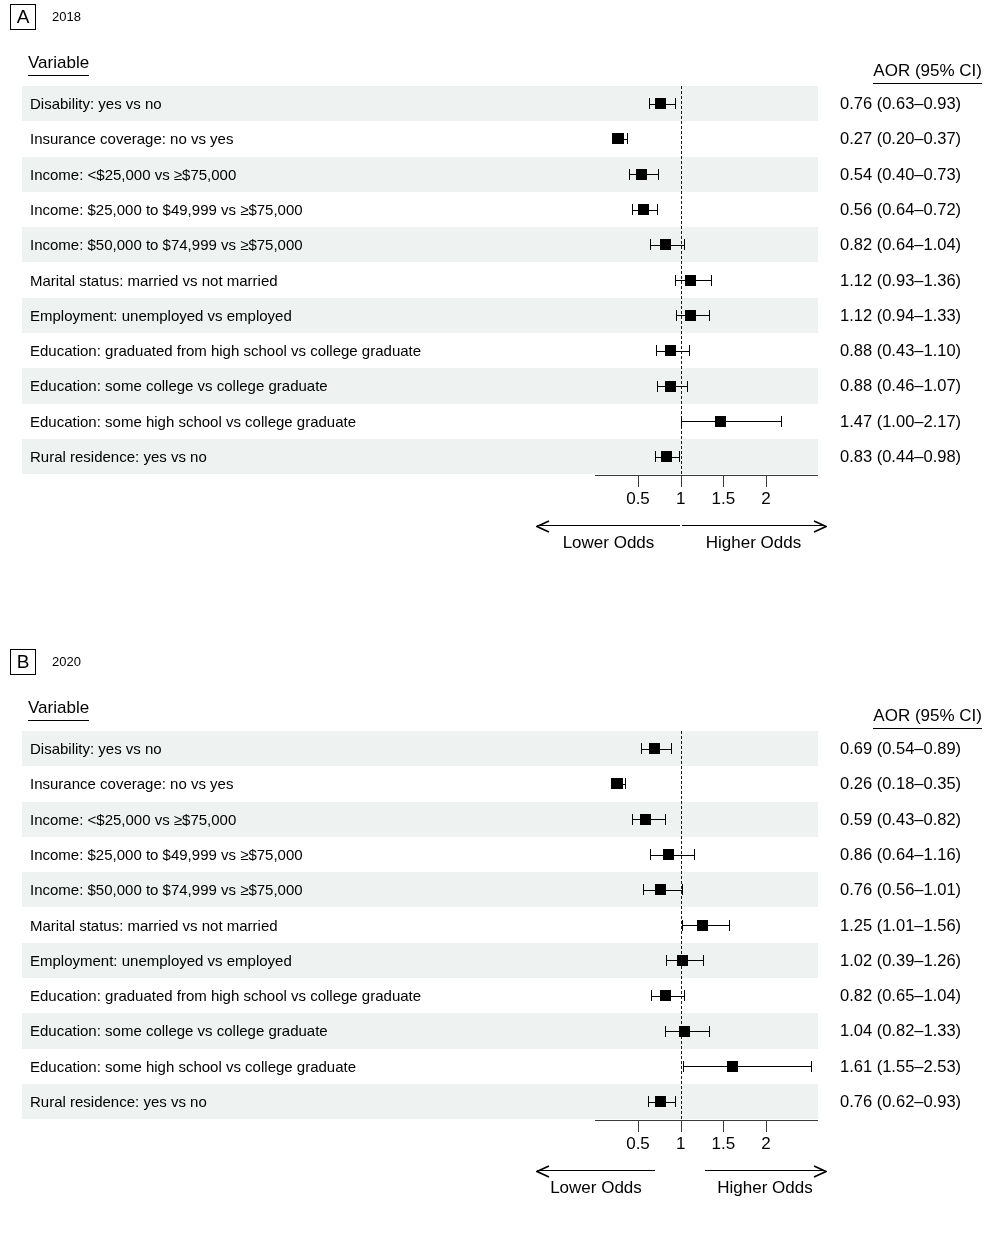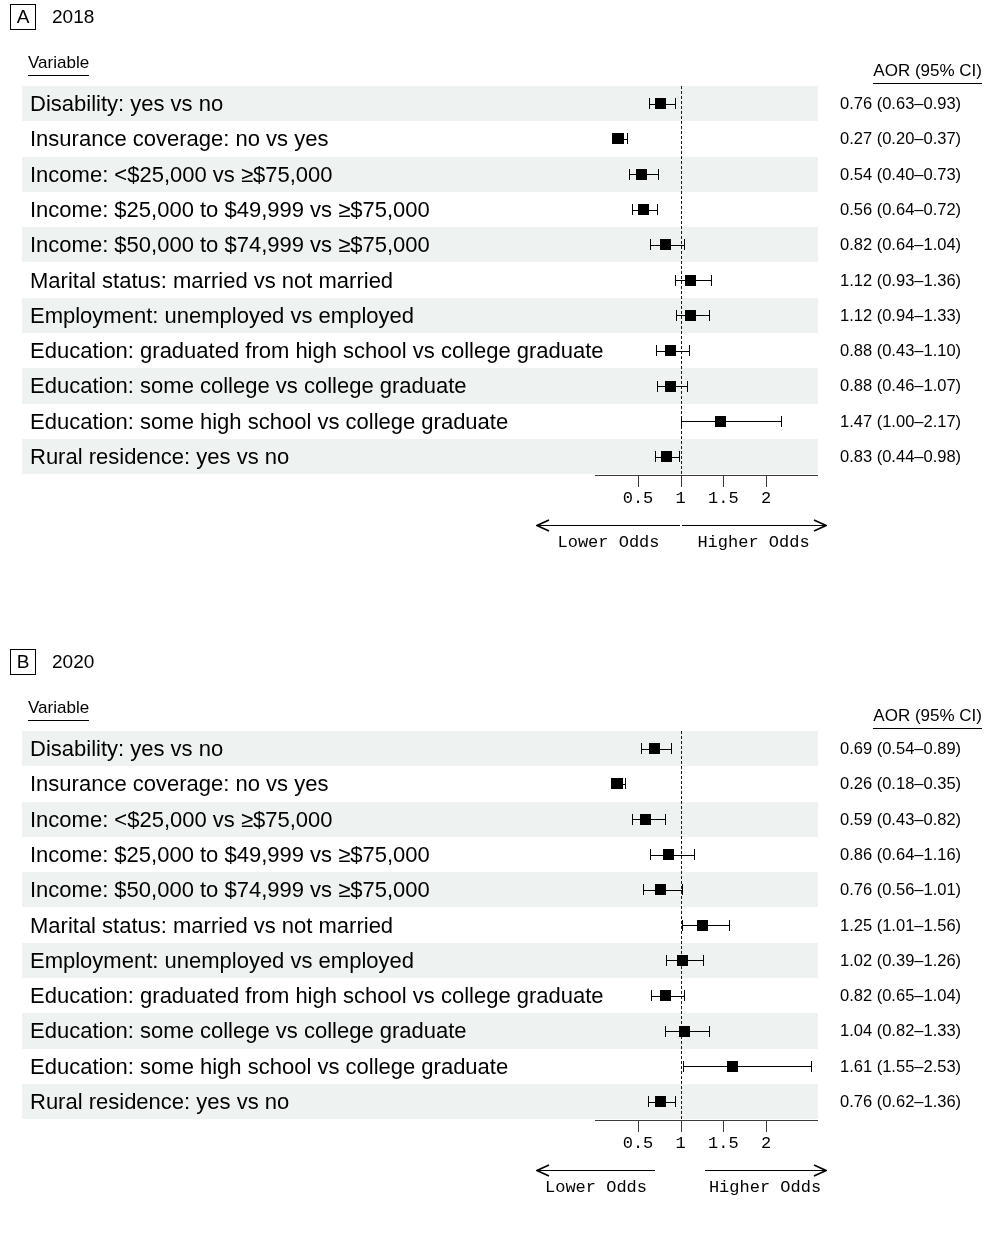--- a/index.html
+++ b/index.html
@@ -21,42 +21,42 @@
   .panel-letter{
     position:absolute;left:10px;top:4px;
     width:26px;height:26px;
     border:1.6px solid #000;
     box-sizing:border-box;
     font-size:19px;line-height:23px;text-align:center;
     font-family:"Liberation Sans", sans-serif;
   }
   .panel-year{
     position:absolute;left:52px;top:5px;
-    font-size:19px;line-height:24px;text-align:right;
+    font-size:13px;line-height:24px;text-align:right;
   }
 
   .col-headers{position:relative;height:34px;}
   .hdr{
     position:absolute;top:0;
     font-size:17px;line-height:22px;
     border-bottom:1.6px solid #000;
     padding-bottom:1px;
   }
   .hdr-variable{left:28px;}
   .hdr-aor{right:18px;margin-top:8px;}
 
   .rows{position:relative;}
   .row{
     position:absolute;left:22px;width:796px;height:35.3px;
   }
   .row.shade{background:#eef2f1;}
   .row .label{
     position:absolute;left:8px;top:0;
     height:35.3px;line-height:35.3px;
-    font-size:22px;white-space:nowrap;
+    font-size:15px;white-space:nowrap;
   }
   .row .aor{
     position:absolute;left:818px;top:0;
     height:35.3px;line-height:35.3px;
     font-size:16.5px;white-space:nowrap;
   }
 
   
   .forest{position:absolute;left:0;top:0;width:1000px;pointer-events:none;}
   .refline{
@@ -69,21 +69,21 @@
   }
   .cap{
     position:absolute;width:0;height:11px;
     border-left:1.7px solid #000;
   }
   .marker{
     position:absolute;width:11px;height:11px;background:#000;
   }
   .arrowhead{position:absolute;}
 
-  .axis{position:absolute;font-family:Liberation Mono, monospace;}
+  .axis{position:absolute;}
   .axis-line{
     position:absolute;height:0;
     border-top:1.7px solid #3a3a3a;
   }
   .tick{
     position:absolute;width:0;height:11px;
     border-left:1.7px solid #3a3a3a;
   }
   .ticklabel{
     position:absolute;font-size:17px;line-height:20px;
@@ -269,21 +269,21 @@
       <div class="row shade" style="top: 282.4px;">
         <div class="label">Education: some college vs college graduate</div>
         <div class="aor">1.04 (0.82–1.33)</div>
       </div>
       <div class="row" style="top: 317.7px;">
         <div class="label">Education: some high school vs college graduate</div>
         <div class="aor">1.61 (1.55–2.53)</div>
       </div>
       <div class="row shade" style="top: 353px;">
         <div class="label">Rural residence: yes vs no</div>
-        <div class="aor">0.76 (0.62–1.36)</div>
+        <div class="aor">0.76 (0.62–0.93)</div>
       </div>
     </div>
   <div class="forest" id="forest-b" style="top: 86px;">
       <div class="refline" style="left: 680.7px; top: 0px; height: 388.3px;"></div>
       <div class="ci" style="left: 641.416px; width: 29.89px; top: 17.65px;"></div>
       <div class="cap" style="left: 641.416px; top: 12.15px;"></div>
       <div class="cap" style="left: 671.306px; top: 12.15px;"></div>
       <div class="marker" style="left: 648.726px; top: 12.15px;"></div>
       <div class="ci" style="left: 610.672px; width: 14.518px; top: 52.95px;"></div>
       <div class="cap" style="left: 610.672px; top: 47.45px;"></div>

